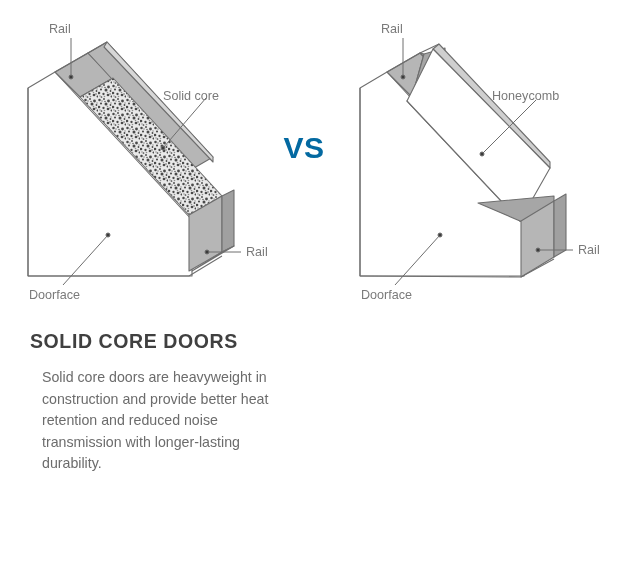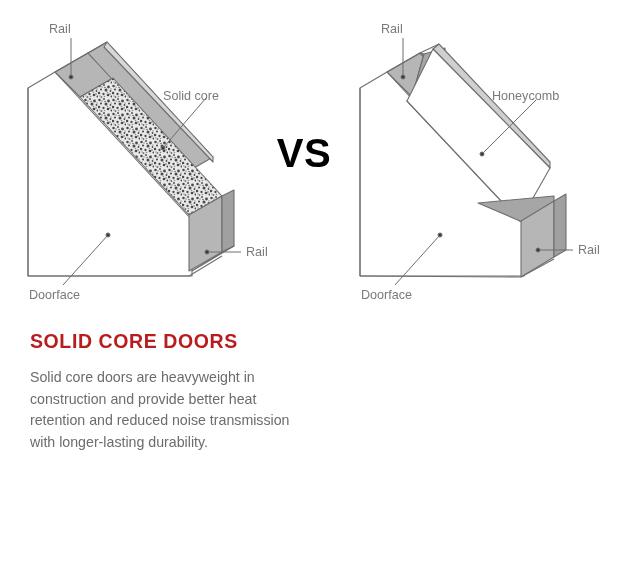--- a/index.html
+++ b/index.html
@@ -38,24 +38,24 @@
   .diagram-left  { left: 0px;   width: 300px; height: 320px; }
   .diagram-right { left: 340px; width: 303px; height: 320px; }
 
   .vs-badge {
     position: absolute;
     left: 265px;
     top: 133px;
     width: 78px;
     text-align: center;
     font-family: "Liberation Sans", sans-serif;
-    font-size: 40px;
+    font-size: 30px;
     font-weight: bold;
     letter-spacing: 0.5px;
-    color: #000000;
+    color: #0369a1;
     line-height: 1;
     user-select: none;
   }
 
   
   .columns {
     position: absolute;
     left: 0;
     top: 330px;
     width: 643px;
@@ -65,30 +65,30 @@
     box-sizing: border-box;
   }
   .column-left  { width: 320px; padding: 0 30px 0 30px; }
   .column-right { width: 323px; padding: 0 30px 0 12px; }
 
   .col-heading {
     font-family: "Liberation Sans", sans-serif;
     font-size: 19.5px;
     font-weight: bold;
     letter-spacing: 0.6px;
-    color: #b91c1c;
+    color: #404040;
     margin: 0 0 14px 0;
     white-space: nowrap;
   }
   .col-body {
     font-family: "Liberation Sans", sans-serif;
     font-size: 14.2px;
     line-height: 21.5px;
     color: #6c6c6c;
-    margin: 0;
+    margin: 12px;
   }
 
   
   .dg-label {
     font-family: "Liberation Sans", sans-serif;
     font-size: 12.6px;
     fill: #7a7a7a;
   }
 </style>
 </head>

